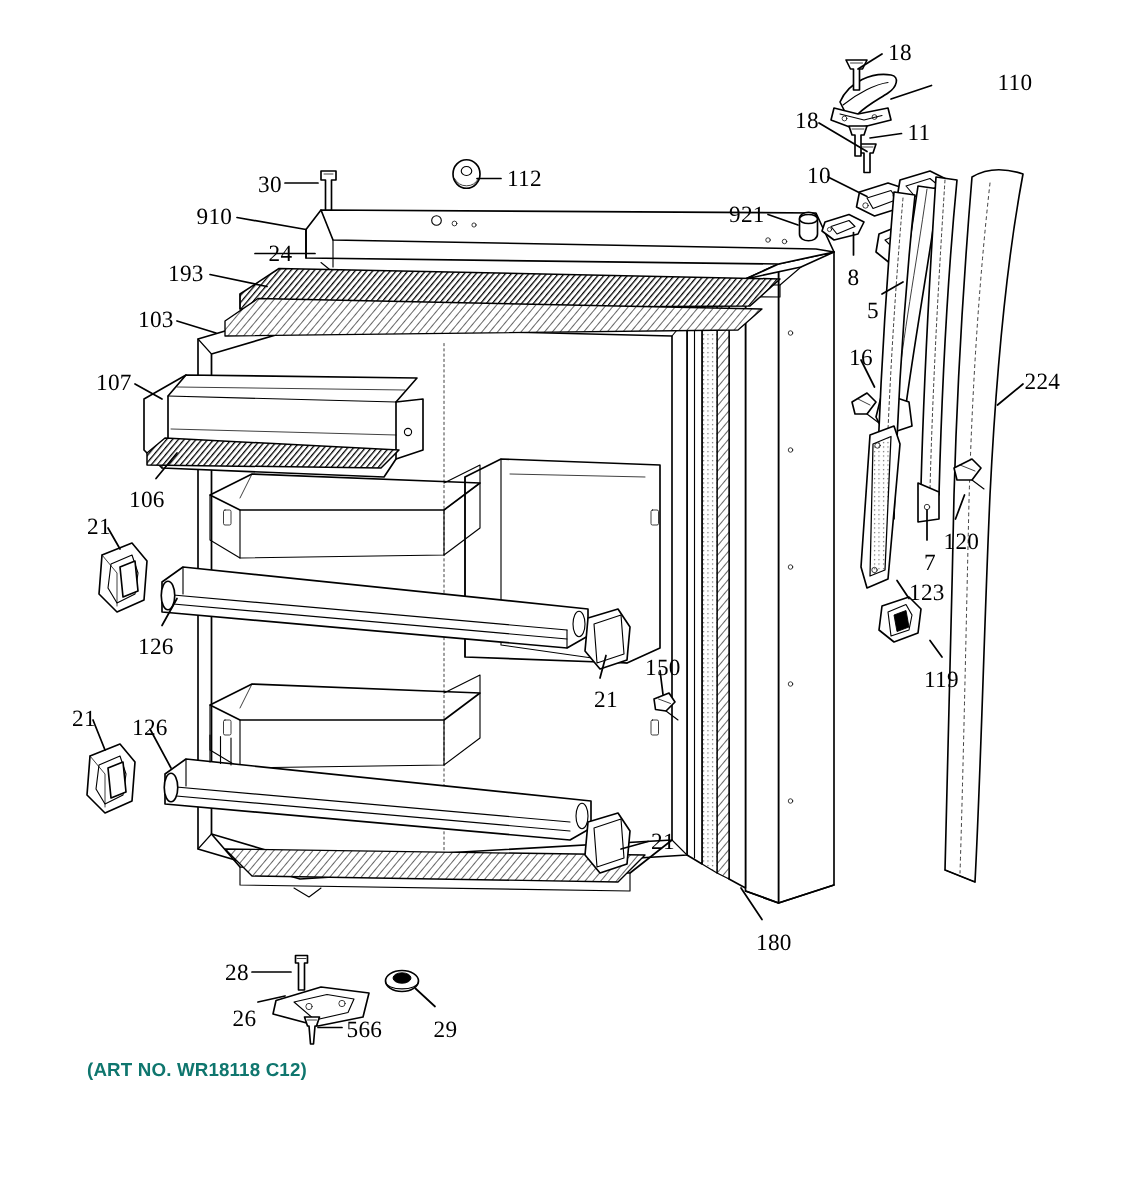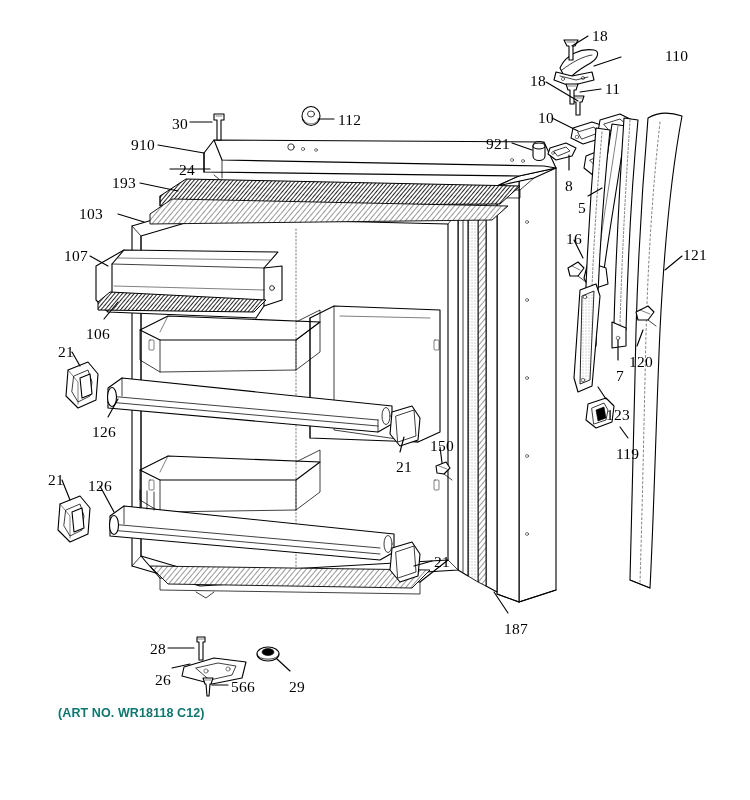--- a/index.html
+++ b/index.html
@@ -464,41 +464,41 @@
   <div id="callout-layer">
       <div class="callout" style="left: 592px; top: 28px;">18</div>
       <div class="callout" style="left: 625px; top: 48px; margin-left: 40px;">110</div>
       <div class="callout" style="left: 530px; top: 73px;">18</div>
       <div class="callout" style="left: 605px; top: 81px;">11</div>
       <div class="callout" style="left: 538px; top: 110px;">10</div>
       <div class="callout" style="left: 486px; top: 136px;">921</div>
       <div class="callout" style="left: 565px; top: 178px;">8</div>
       <div class="callout" style="left: 578px; top: 200px;">5</div>
       <div class="callout" style="left: 566px; top: 231px; text-align: right;">16</div>
-      <div class="callout" style="left: 683px; top: 247px;">121</div>
+      <div class="callout" style="left: 683px; top: 247px;">224</div>
       <div class="callout" style="left: 629px; top: 354px;">120</div>
       <div class="callout" style="left: 616px; top: 368px;">7</div>
-      <div class="callout" style="left: 606px; top: 407px;">123</div>
+      <div class="callout" style="left: 606px; top: 388px;">123</div>
       <div class="callout" style="left: 616px; top: 446px;">119</div>
       <div class="callout" style="left: 172px; top: 116px;">30</div>
       <div class="callout" style="left: 338px; top: 112px;">112</div>
       <div class="callout" style="left: 131px; top: 137px;">910</div>
       <div class="callout" style="left: 135px; top: 162px; margin-left: 44px;">24</div>
       <div class="callout" style="left: 112px; top: 175px;">193</div>
-      <div class="callout" style="left: 79px; top: 206px; text-align: right;">103</div>
+      <div class="callout" style="left: 92px; top: 206px; text-align: right;">103</div>
       <div class="callout" style="left: 64px; top: 248px;">107</div>
       <div class="callout" style="left: 86px; top: 326px;">106</div>
       <div class="callout" style="left: 58px; top: 344px;">21</div>
       <div class="callout" style="left: 92px; top: 424px;">126</div>
       <div class="callout" style="left: 48px; top: 472px;">21</div>
       <div class="callout" style="left: 88px; top: 478px;">126</div>
       <div class="callout" style="left: 430px; top: 438px;">150</div>
       <div class="callout" style="left: 396px; top: 459px;">21</div>
       <div class="callout" style="left: 434px; top: 554px;">21</div>
-      <div class="callout" style="left: 504px; top: 621px;">187</div>
+      <div class="callout" style="left: 504px; top: 621px;">180</div>
       <div class="callout" style="left: 150px; top: 641px;">28</div>
       <div class="callout" style="left: 155px; top: 672px;">26</div>
       <div class="callout" style="left: 231px; top: 679px;">566</div>
       <div class="callout" style="left: 289px; top: 679px; text-align: center;">29</div>
     </div>
 
   <div id="art-number">(ART NO. WR18118 C12)</div>
 
 </div>
 

